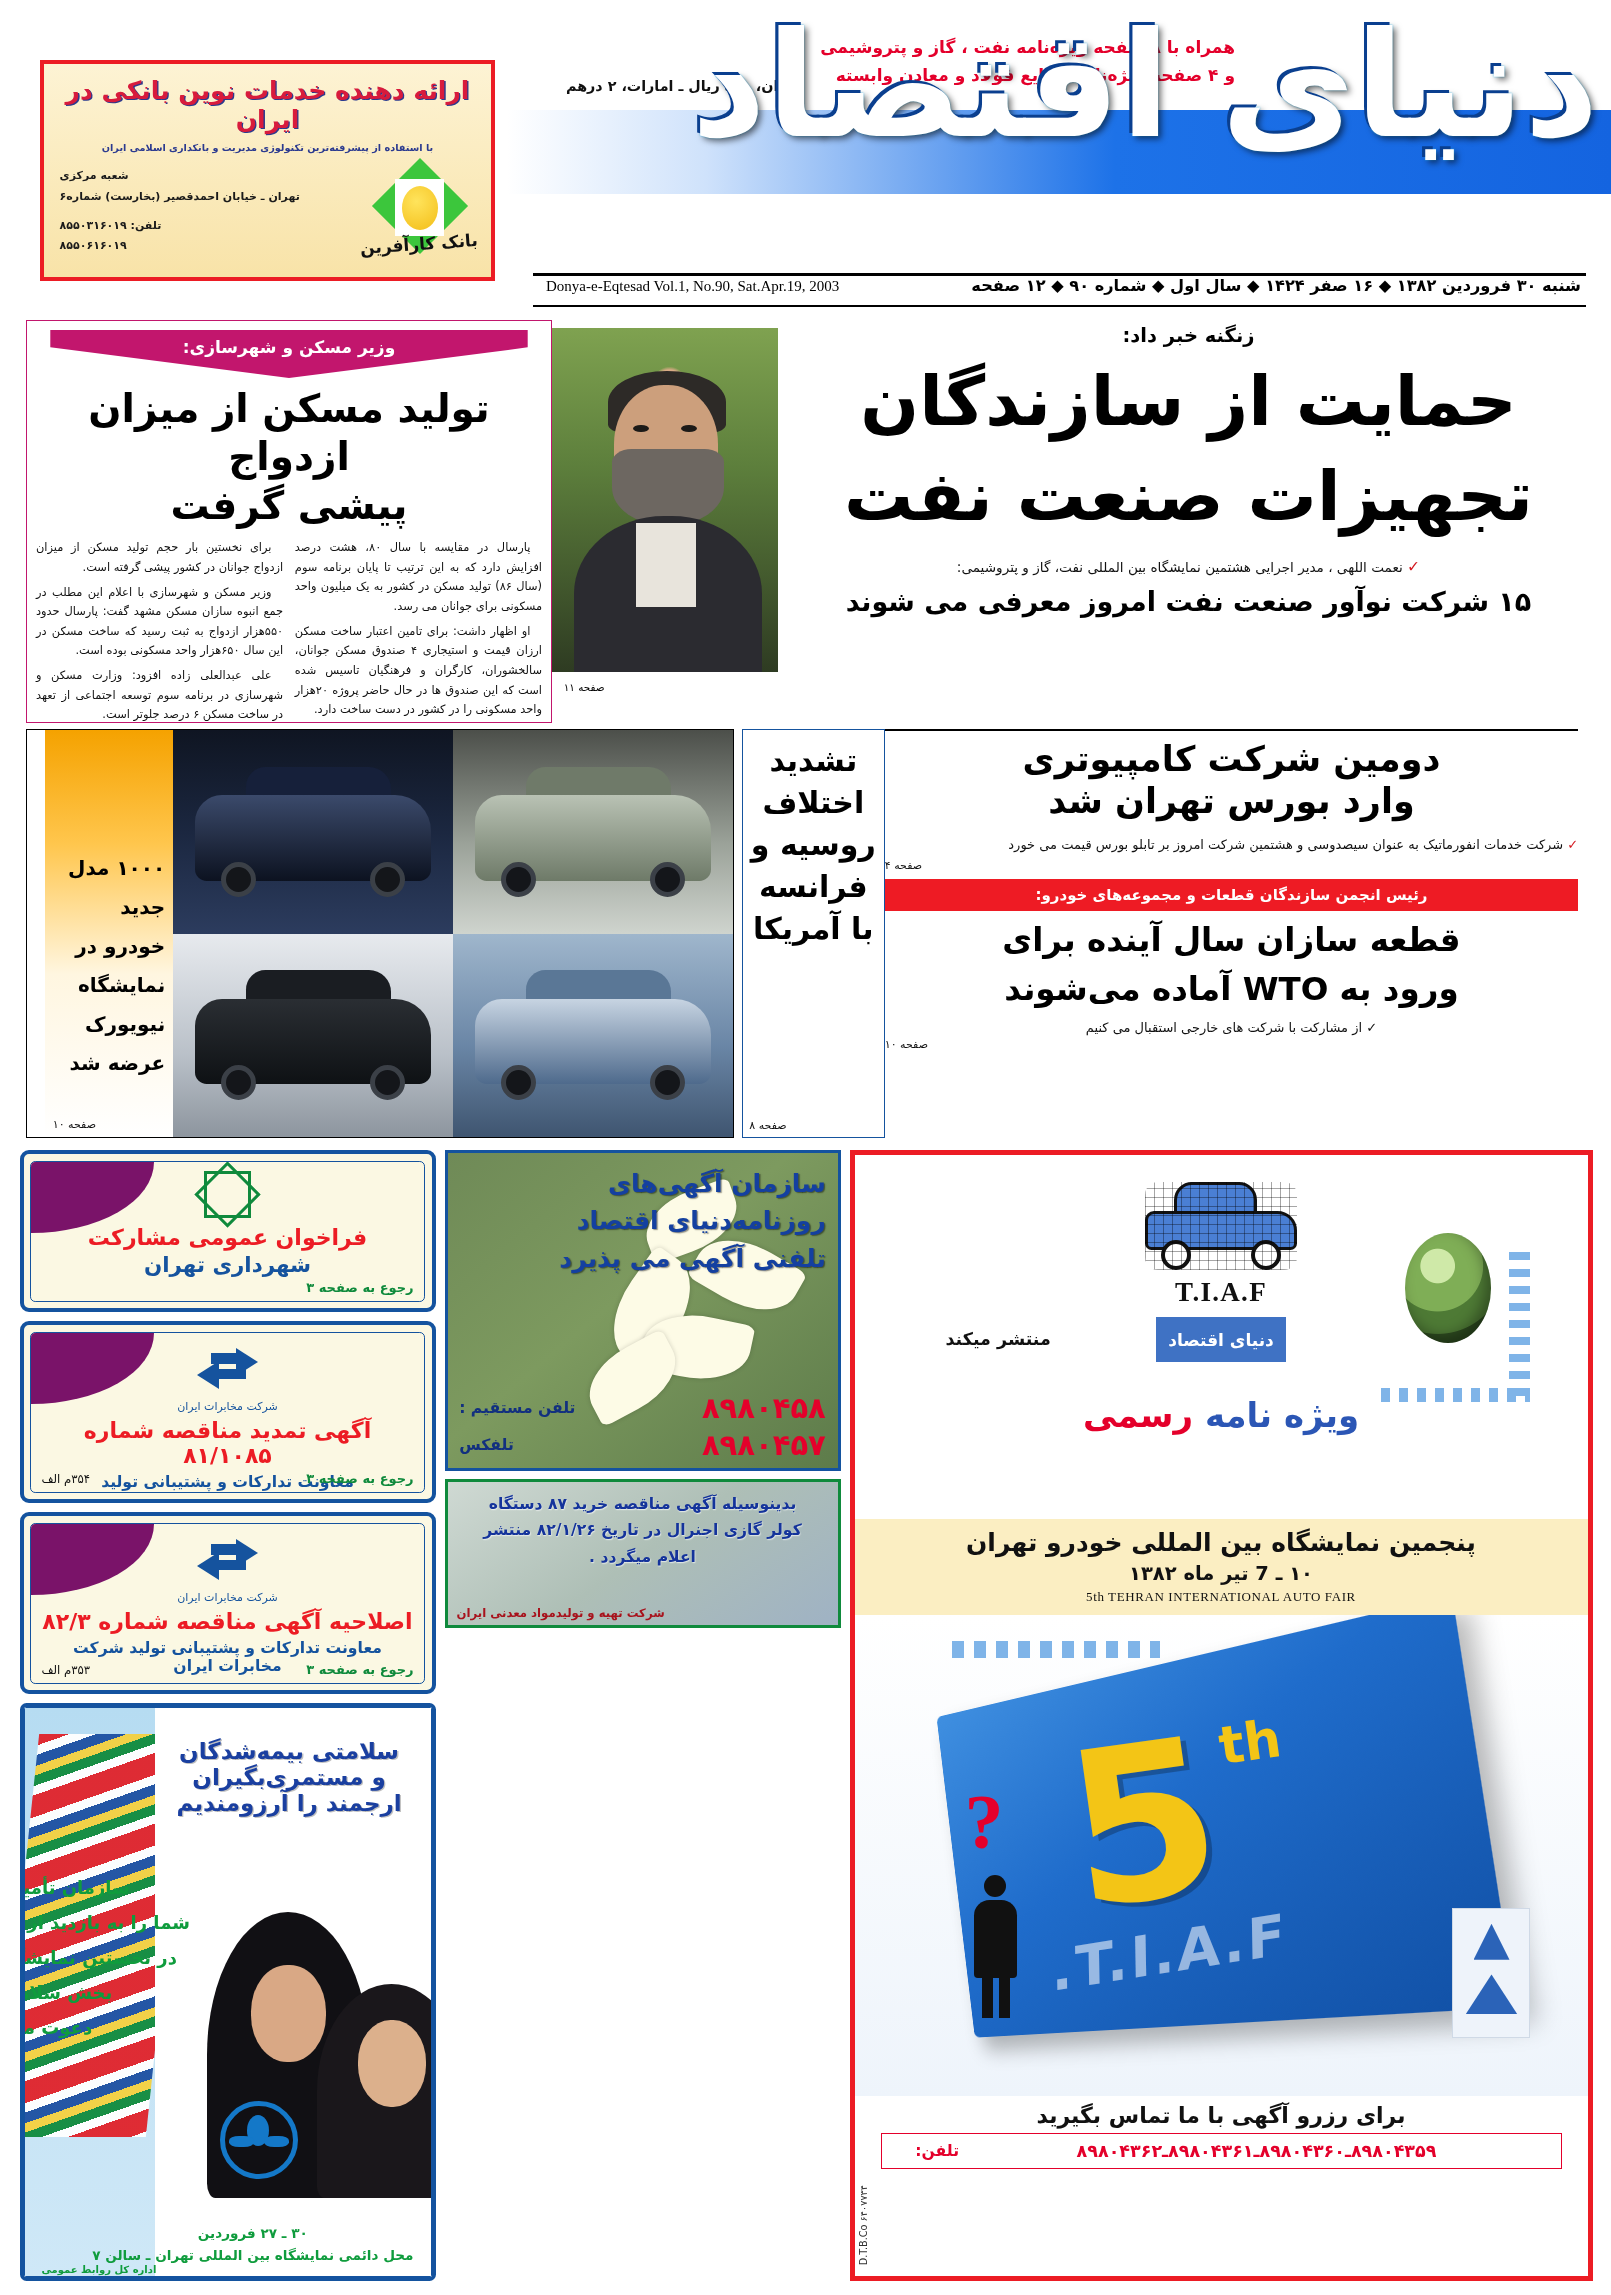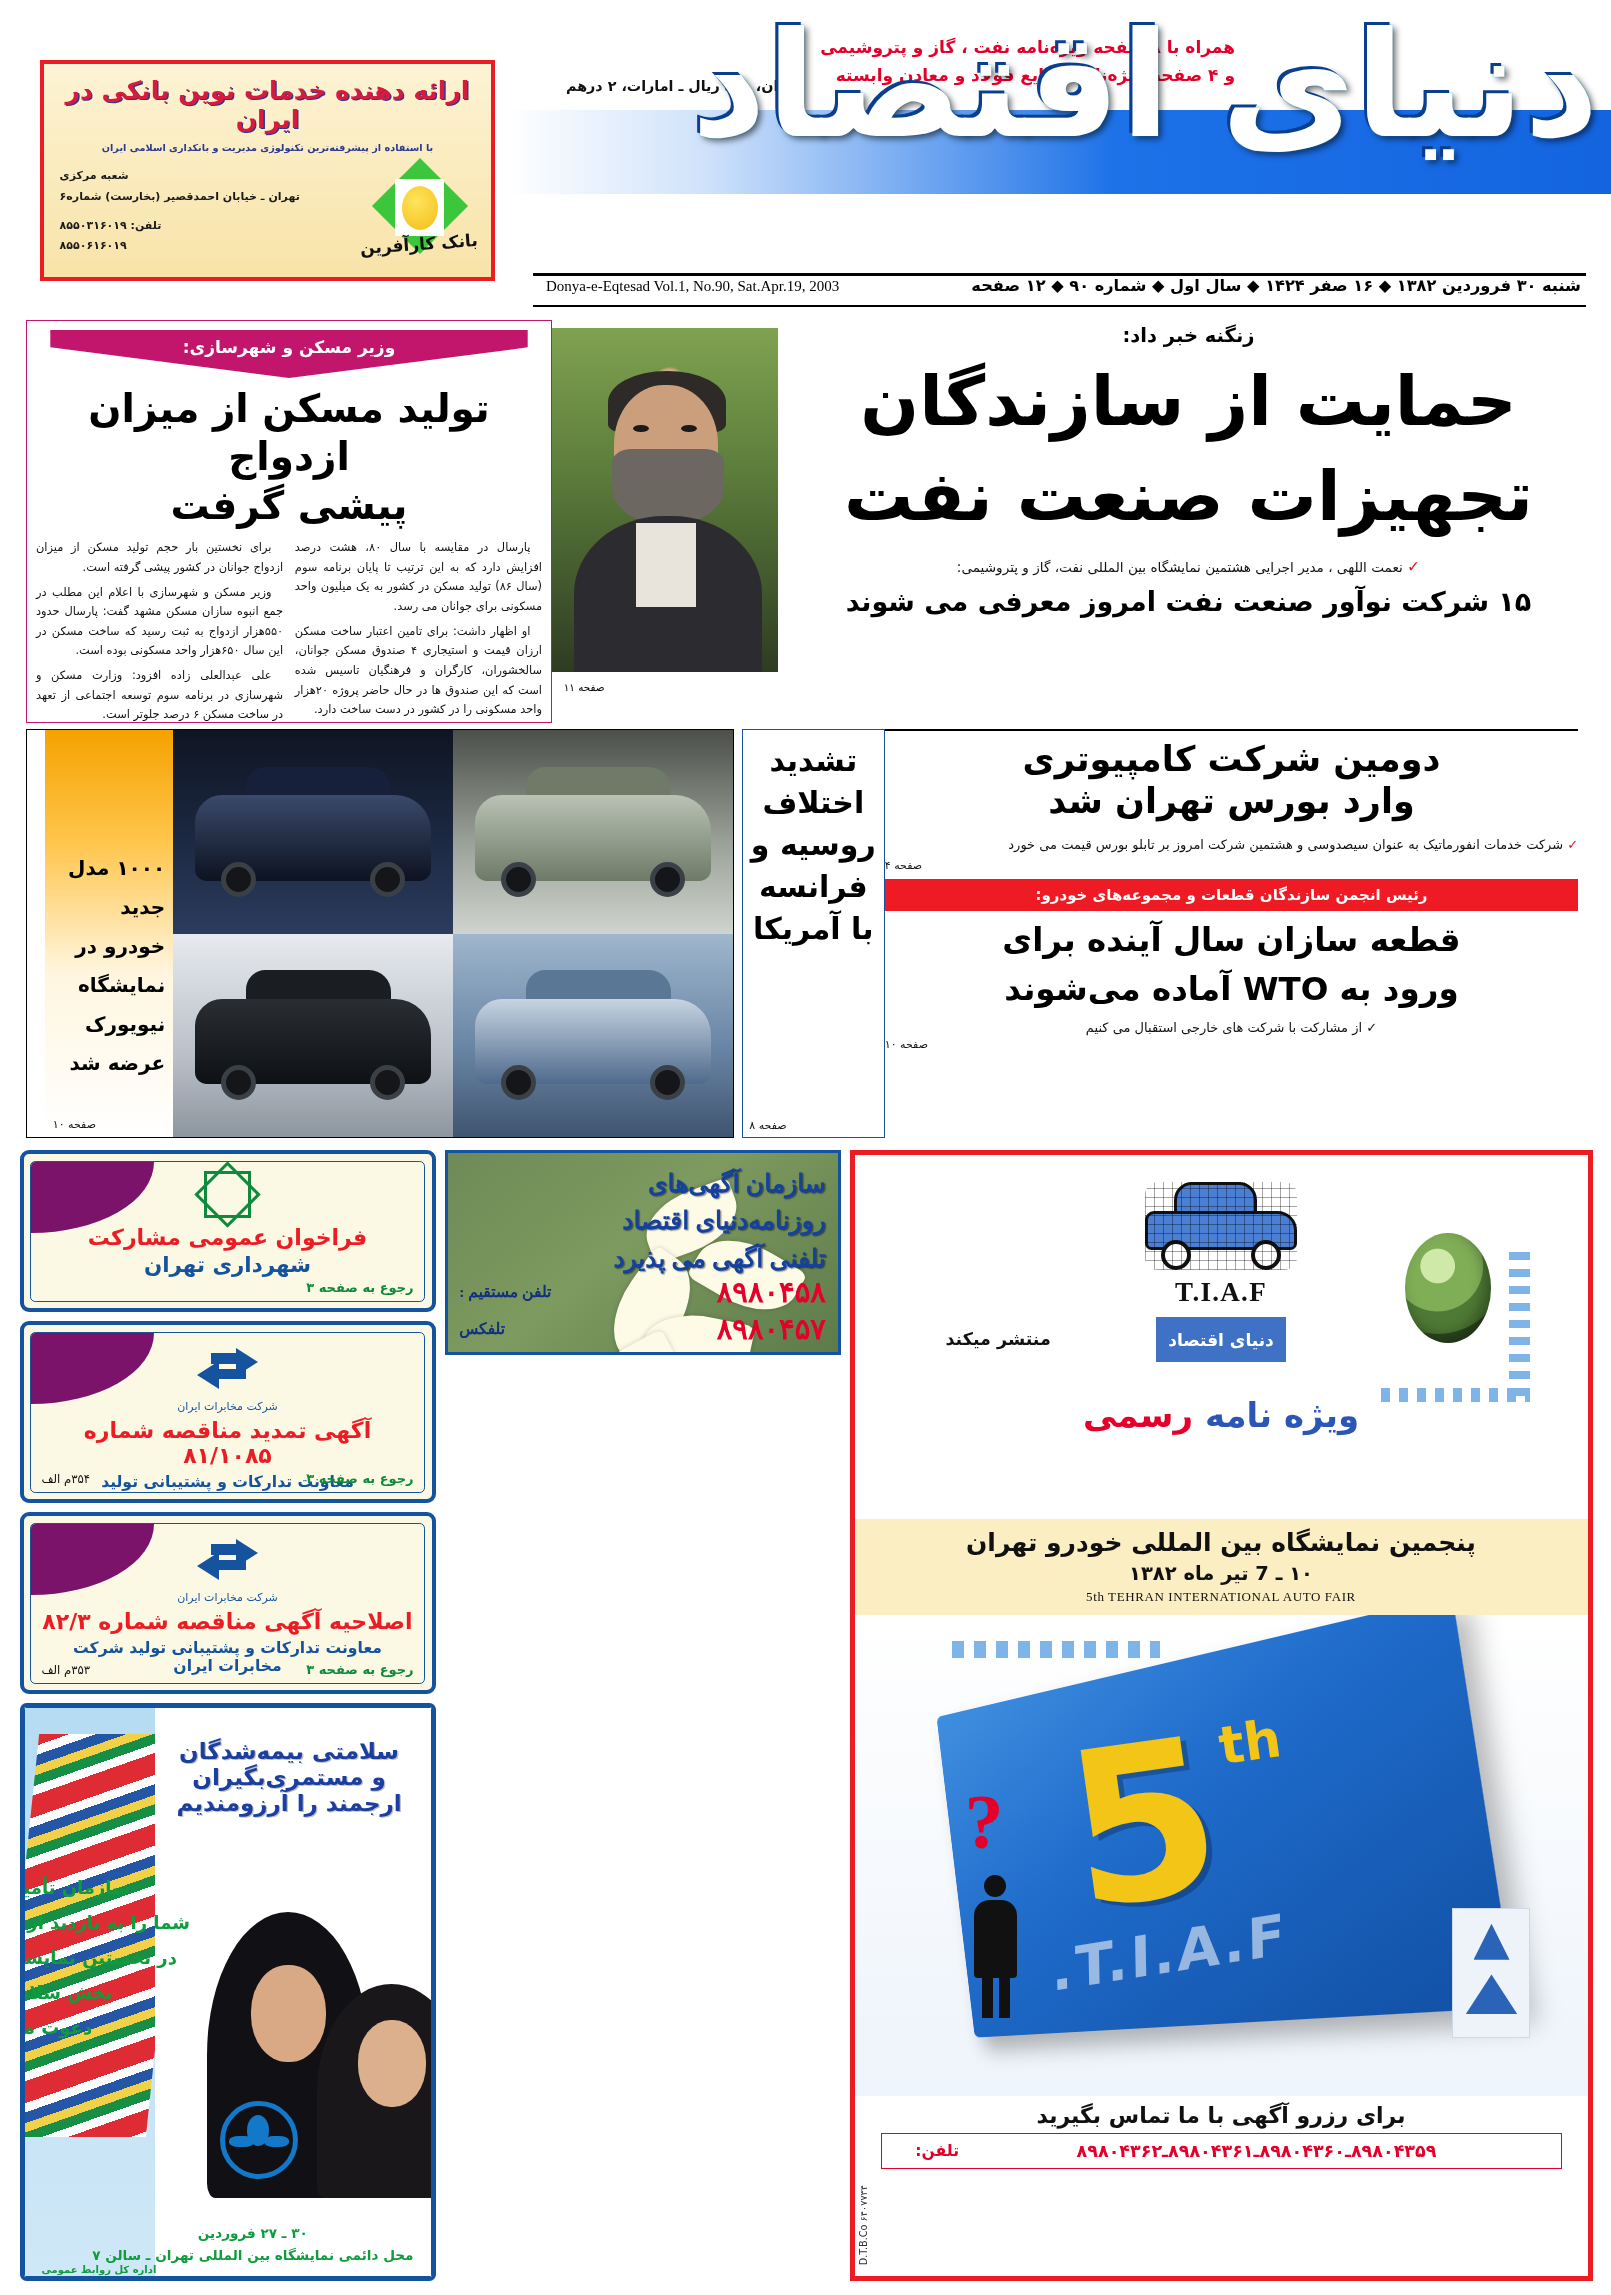--- a/index.html
+++ b/index.html
@@ -275,23 +275,22 @@
   .ss-foot-r { position: absolute; right: 17px; bottom: 9px; font-size: 13.6px; color: #0f9c3d; font-weight: bold; direction: rtl; text-align: center; line-height: 1.6; }
   .ss-logo { position:absolute; left: 195px; bottom: 97px; width: 78px; height: 78px; }
   .ss-logo .ring { position:absolute; inset:0; border: 5.2px solid #1478c8; border-radius: 50%; }
   .ss-logo .drop { position:absolute; left: 27px; top: 14.3px; width: 22px; height: 31px; background:#1478c8; border-radius: 50% 50% 50% 50%; }
   .ss-logo .wing-l { position:absolute; left: 9px; top: 35px; width: 25px; height: 11.7px; background:#1478c8; border-radius: 40%; }
   .ss-logo .wing-r { position:absolute; right: 9px; top: 35px; width: 25px; height: 11.7px; background:#1478c8; border-radius: 40%; }
 
   
   .col-mid { width: 396px; display: flex; flex-direction: column; gap: 7.8px; }
   .cls-main {
-    border: 3.9px solid #14539f; position: relative; height: 205px; overflow: hidden;
+    border: 3.9px solid #14539f; position: relative; height: 321px; overflow: hidden;
     background: linear-gradient(140deg,#6f8a57 0%, #7d9a5f 45%, #5d7b4a 100%);
-    font-family: Liberation Serif, serif;
   }
   .petal { position: absolute; background: #fdfbe6; border-radius: 60% 10% 60% 10%; box-shadow: 0 0 5.2px rgba(0,0,0,.18); }
   .cls-text {
     position: absolute; right: 11.7px; top: 11.7px; left: 11.7px; direction: rtl; text-align: right;
     font-size: 25px; font-weight: bold; color: #1440a0; line-height: 1.5;
     text-shadow: 1.3px 1.3px 1.3px rgba(0,0,0,.45);
   }
   .cls-phones {
     position: absolute; left: 0; right: 0; bottom: 3.9px; direction: rtl; padding: 0 11.7px;
   }
@@ -645,20 +644,30 @@
             <span class="cls-lbl">تلفن مستقیم :</span>
             <span class="cls-num">۸۹۸۰۴۵۸</span>
           </div>
           <div class="cls-phone-row">
             <span class="cls-lbl">تلفکس</span>
             <span class="cls-num">۸۹۸۰۴۵۷</span>
           </div>
         </div>
       </div>
 
+      <div class="cls-second">
+        <div class="cls2-text">
+          <div>بدینوسیله آگهی مناقصه خرید ۸۷ دستگاه</div>
+          <div>کولر گازی اجنرال در تاریخ ۸۲/۱/۲۶ منتشر</div>
+          <div>اعلام میگردد .</div>
+        </div>
+        <div class="cls2-foot">
+          <span>شرکت تهیه و تولیدمواد معدنی ایران</span>
+        </div>
+      </div>
     </div>
 
     <div class="col-left">
       <div class="tiaf-top">
         <div class="tiaf-car">
           <div class="roof"></div>
             <div class="body"></div>
           <div class="wh l"></div>
             <div class="wh r"></div>
           <div class="mesh"></div>

